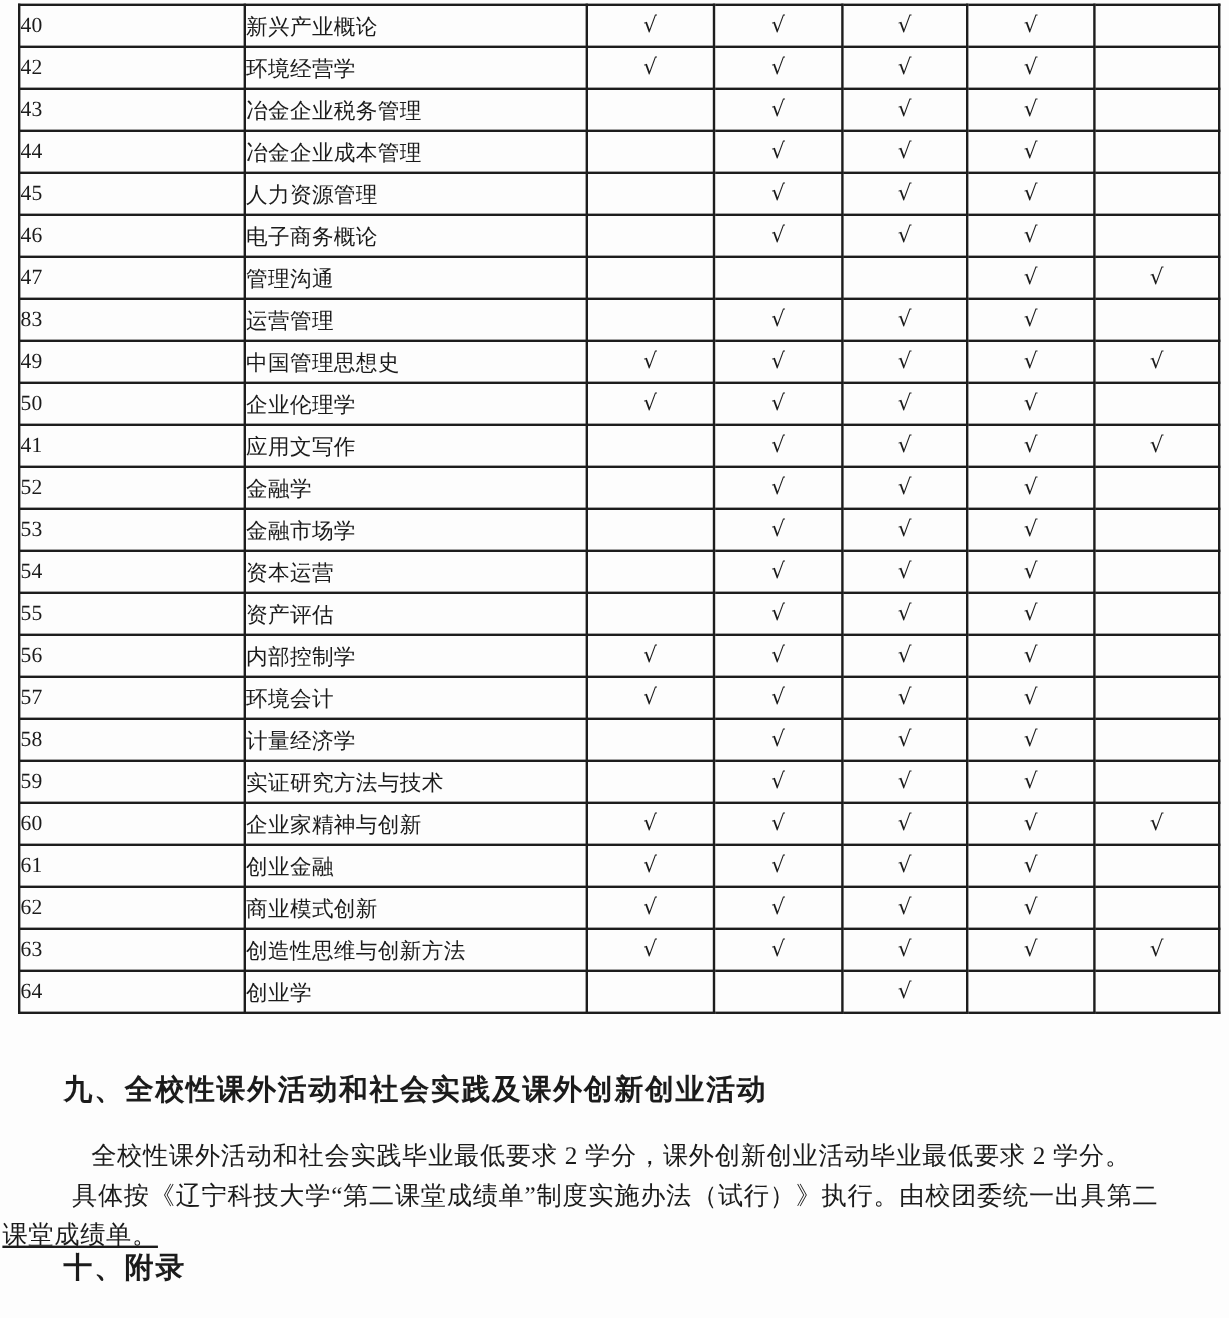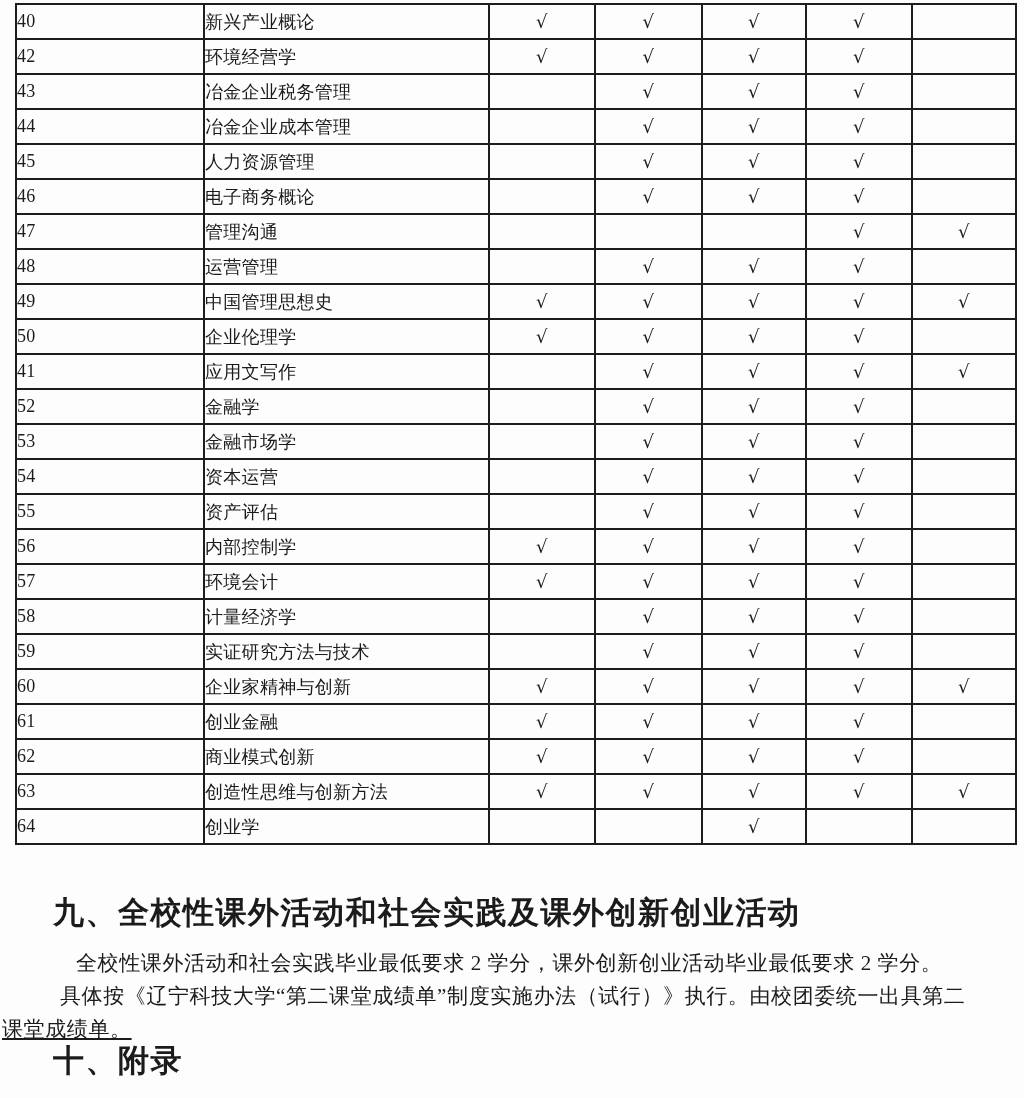--- a/index.html
+++ b/index.html
@@ -34,21 +34,21 @@
   td.check {
     text-align: center;
     font-family: "DejaVu Sans", sans-serif;
     font-size: 19px;
   }
 
   .section-heading {
     position: absolute;
     font-family: "Liberation Sans", "DejaVu Sans", sans-serif;
     font-weight: bold;
-    font-size: 31px;
+    font-size: 24px;
     letter-spacing: 1.5px;
     white-space: nowrap;
   }
   .heading-nine { left: 53px; top: 892px; }
   .heading-ten  { left: 53px; top: 1040px; }
 
   .body-line {
     position: absolute;
     font-size: 21px;
     letter-spacing: 0.6px;
@@ -131,21 +131,21 @@
         <tr>
           <td class="no">47</td>
           <td class="name">管理沟通</td>
           <td class="check"></td>
           <td class="check"></td>
           <td class="check"></td>
           <td class="check">√</td>
           <td class="check">√</td>
         </tr>
         <tr>
-          <td class="no">48</td>
+          <td class="no">83</td>
           <td class="name">运营管理</td>
           <td class="check"></td>
           <td class="check">√</td>
           <td class="check">√</td>
           <td class="check">√</td>
           <td class="check"></td>
         </tr>
         <tr>
           <td class="no">49</td>
           <td class="name">中国管理思想史</td>

